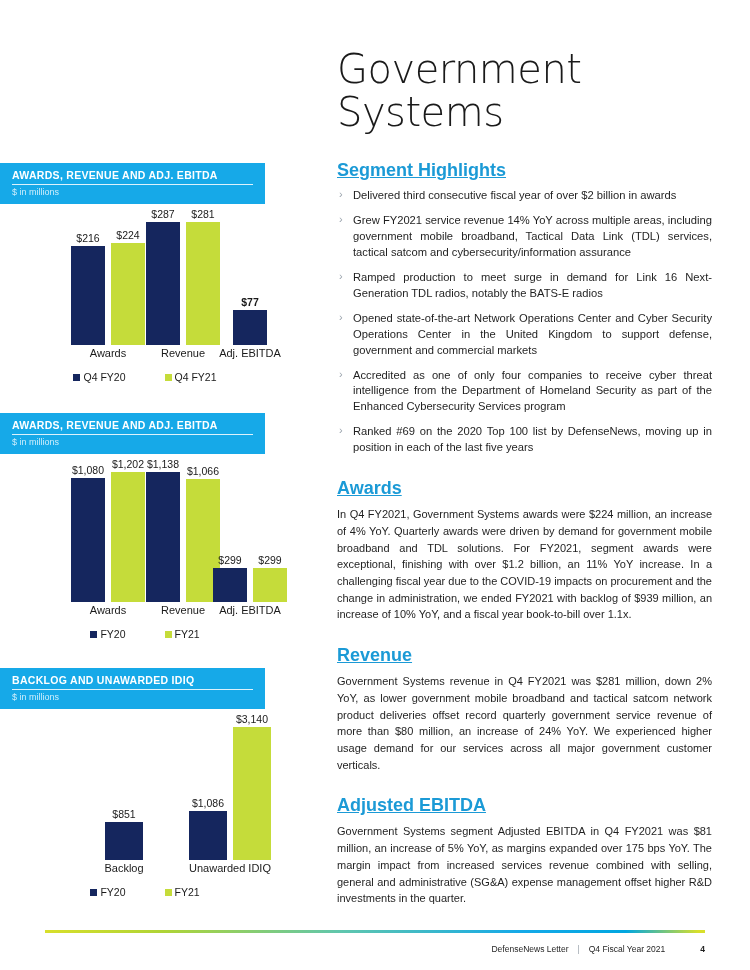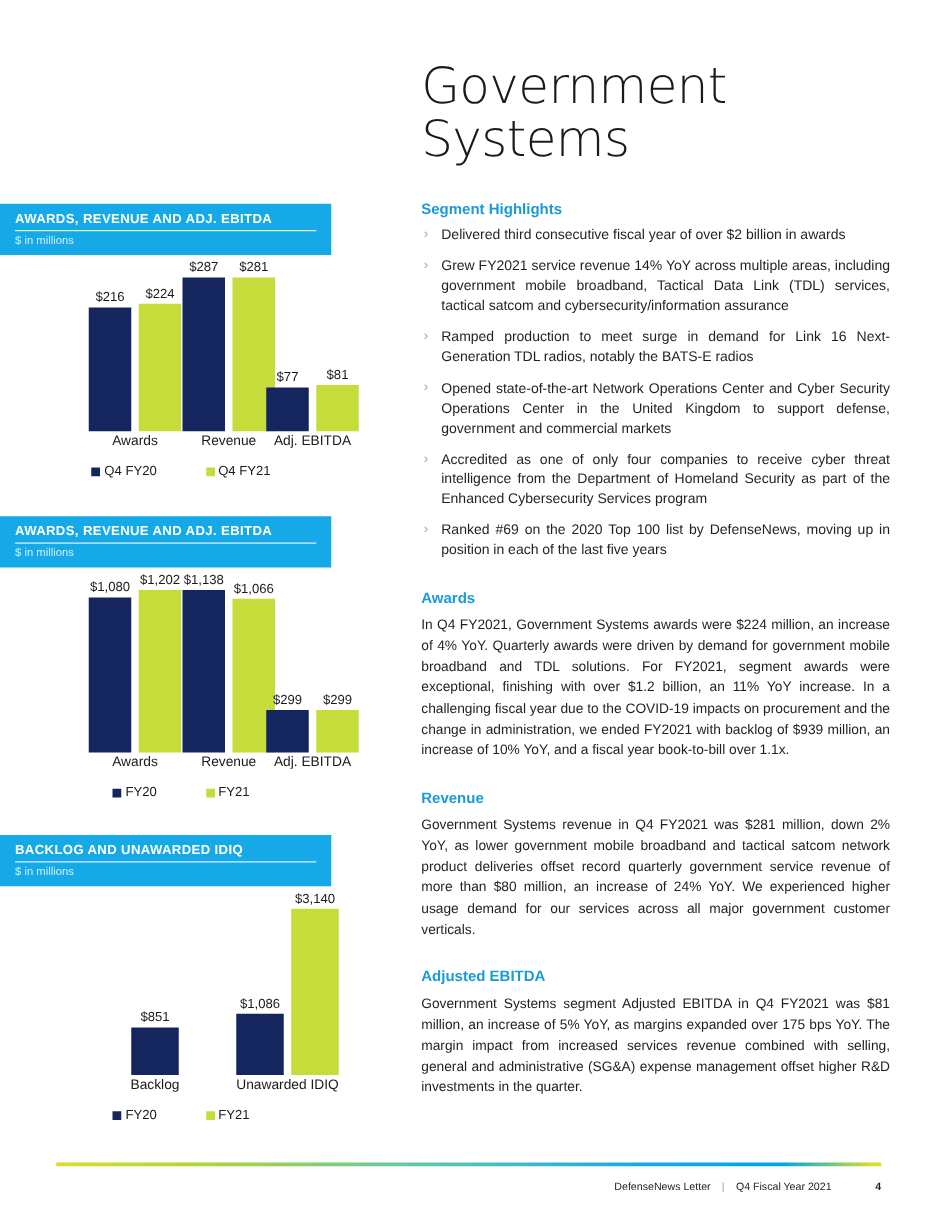--- a/index.html
+++ b/index.html
@@ -110,23 +110,24 @@
     font-weight: 300;
     color: #1a1a1a;
     line-height: 1.08;
     letter-spacing: -0.5px;
     padding-top: 48px;
     font-family: "DejaVu Sans", sans-serif;
   }
   .sec-head {
     color: #1B9AD6;
     font-weight: bold;
-    font-size: 12px;
+    font-size: 18px;
     margin-top: 22px;
     margin-bottom: 7px;
+    text-decoration: underline;
   }
   .sec-head.first { margin-top: 26px; }
 
   ul.bullets { list-style: none; }
   ul.bullets li {
     position: relative;
     padding-left: 16px;
     margin-bottom: 9px;
     font-size: 11.2px;
     line-height: 1.42;
@@ -192,28 +193,24 @@
           <div class="group" style="height: 100%; left: 143px; width: 80px;">
             <div class="bar-wrap">
               <div class="bar-label">$287</div>
               <div class="bar navy" style="height: 131px; width: 34px;"></div>
             </div>
             <div class="bar-wrap">
               <div class="bar-label">$281</div>
               <div class="bar lime" style="height: 128px; width: 34px;"></div>
             </div>
           </div>
-          <div class="group" style="height: 100%; left: 210px; width: 80px;">
+          <div class="group" style="height: 100%; left: 210px; width: 80px; font-weight: bold;">
             <div class="bar-wrap">
               <div class="bar-label">$77</div>
               <div class="bar navy" style="height: 35px; width: 34px;"></div>
-            </div>
-            <div class="bar-wrap">
-              <div class="bar-label">$81</div>
-              <div class="bar lime" style="height: 37px; width: 34px;"></div>
             </div>
           </div>
         </div>
       <div class="cat-row" id="cats-0">
           <div class="cat" style="left: 108px;">Awards</div>
           <div class="cat" style="left: 183px;">Revenue</div>
           <div class="cat" style="left: 250px;">Adj. EBITDA</div>
         </div>
       <div class="legend" id="legend-0">
           <div class="legend-item">

